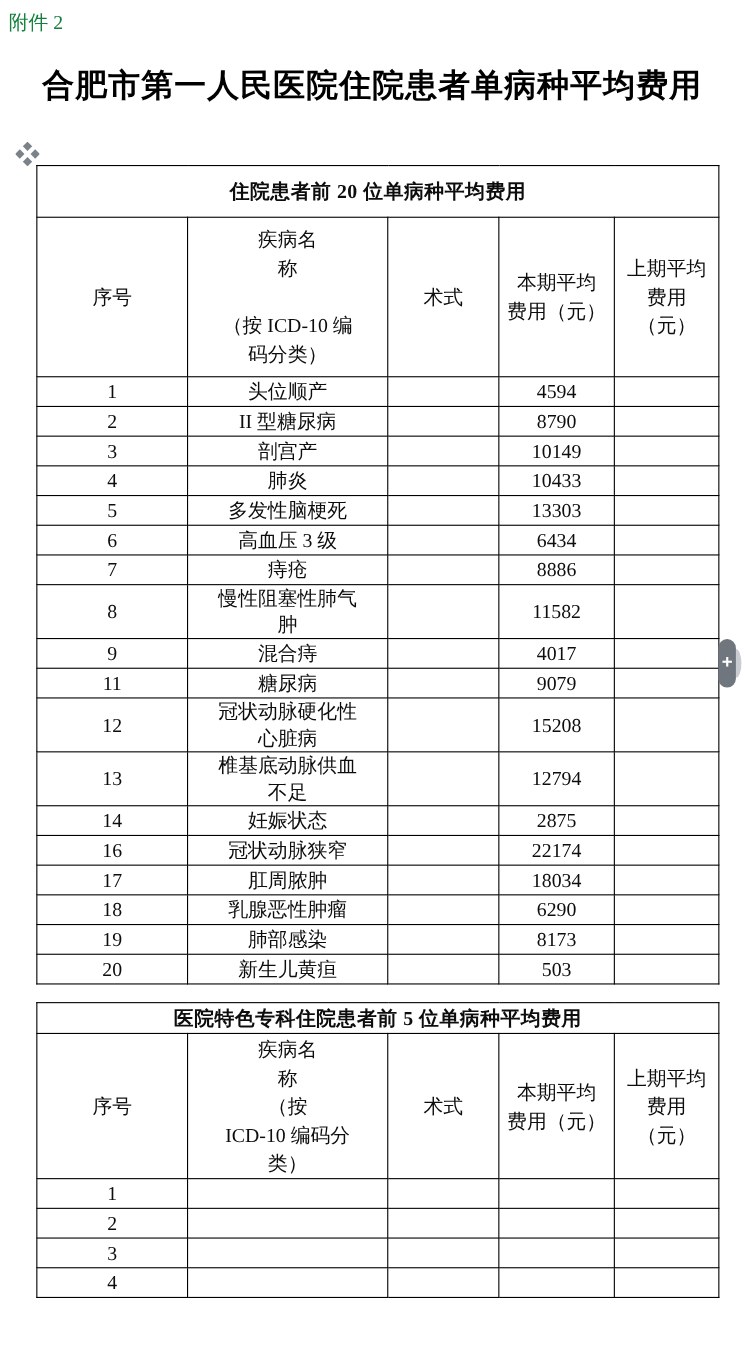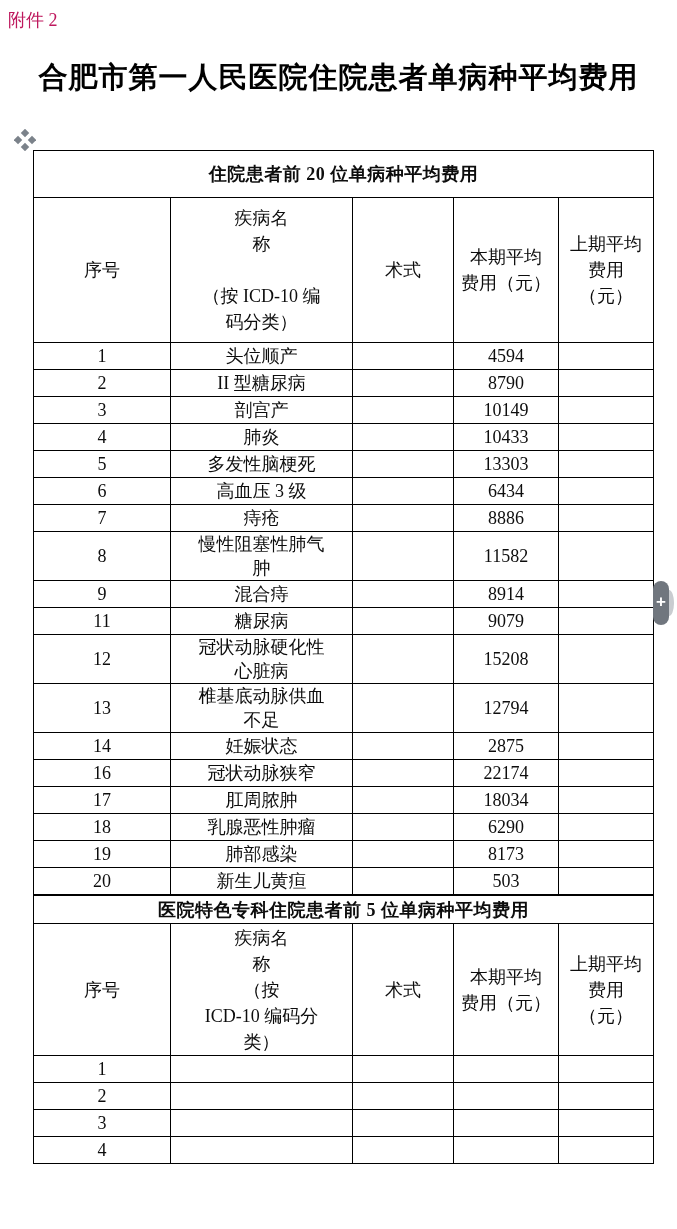--- a/index.html
+++ b/index.html
@@ -2,21 +2,21 @@
 <html><head>
 <meta charset="utf-8">
 <style>
   html,body{margin:0;padding:0;}
   body{
     width:677px;height:1229px;background:#ffffff;position:relative;
     font-family:"Liberation Serif","DejaVu Serif",serif;color:#111;
     overflow:hidden;
   }
   .attachment{
-    position:absolute;left:8px;top:8px;font-size:18px;color:#be185d;
+    position:absolute;left:8px;top:8px;font-size:18px;color:#15803d;
   }
   .doc-title{
     position:absolute;left:0;top:58px;width:677px;text-align:center;
     font-family:"Liberation Sans","DejaVu Sans",sans-serif;
     font-weight:700;font-size:29px;letter-spacing:1px;color:#000;
   }
   .move-handle{
     position:absolute;left:14px;top:129px;width:22px;height:22px;cursor:move;
   }
   .tables-wrap{
@@ -38,21 +38,21 @@
   .section-row td{
     height:46px;font-weight:700;font-size:18px;letter-spacing:0.5px;
   }
   .t2 .section-row td{height:27px;}
   .header-row td{line-height:26px;}
   .t1 .header-row td{height:144px;}
   .t2 .header-row td{height:131px;}
   .pre{white-space:pre-line;}
   tbody.data td{height:26px;line-height:24px;}
   tbody.data td.disease{white-space:pre-line;}
-  .t2{margin-top:0;}
+  .t2{margin-top:16px;}
   .scroll-pill{
     position:absolute;left:653px;top:581px;width:16px;height:44px;
     background:#70767e;border-radius:8px;color:#ffffff;text-align:center;
     line-height:42px;font-size:17px;font-weight:700;
     font-family:"Liberation Sans","DejaVu Sans",sans-serif;cursor:pointer;
   }
   .scroll-pill::after{
     content:"";position:absolute;right:-5px;top:9px;width:10px;height:26px;
     background:#c9ccd0;border-radius:50%;z-index:-1;
   }
@@ -156,21 +156,21 @@
           <td class="disease">慢性阻塞性肺气
 肿</td>
           <td></td>
           <td>11582</td>
           <td></td>
         </tr>
         <tr>
           <td>9</td>
           <td class="disease">混合痔</td>
           <td></td>
-          <td>8914</td>
+          <td>4017</td>
           <td></td>
         </tr>
         <tr>
           <td>11</td>
           <td class="disease">糖尿病</td>
           <td></td>
           <td>9079</td>
           <td></td>
         </tr>
         <tr>

